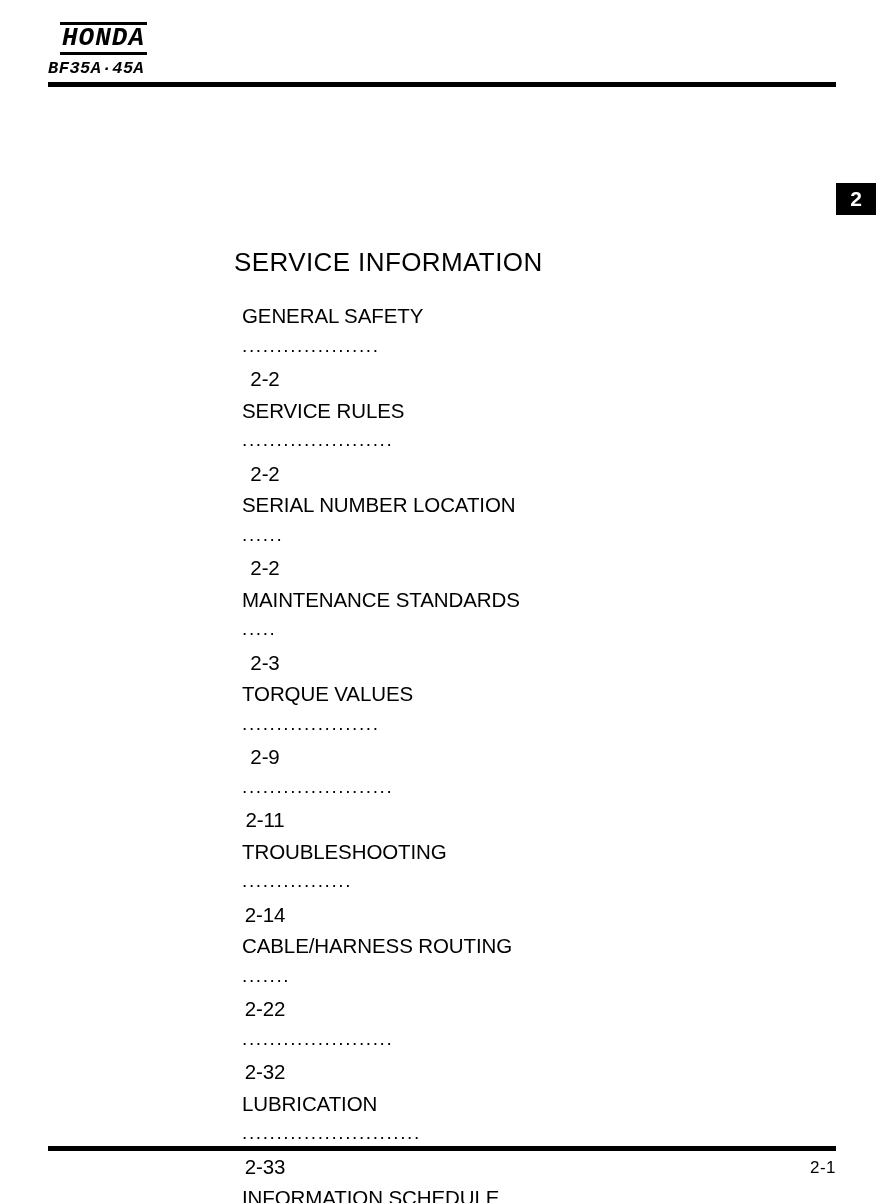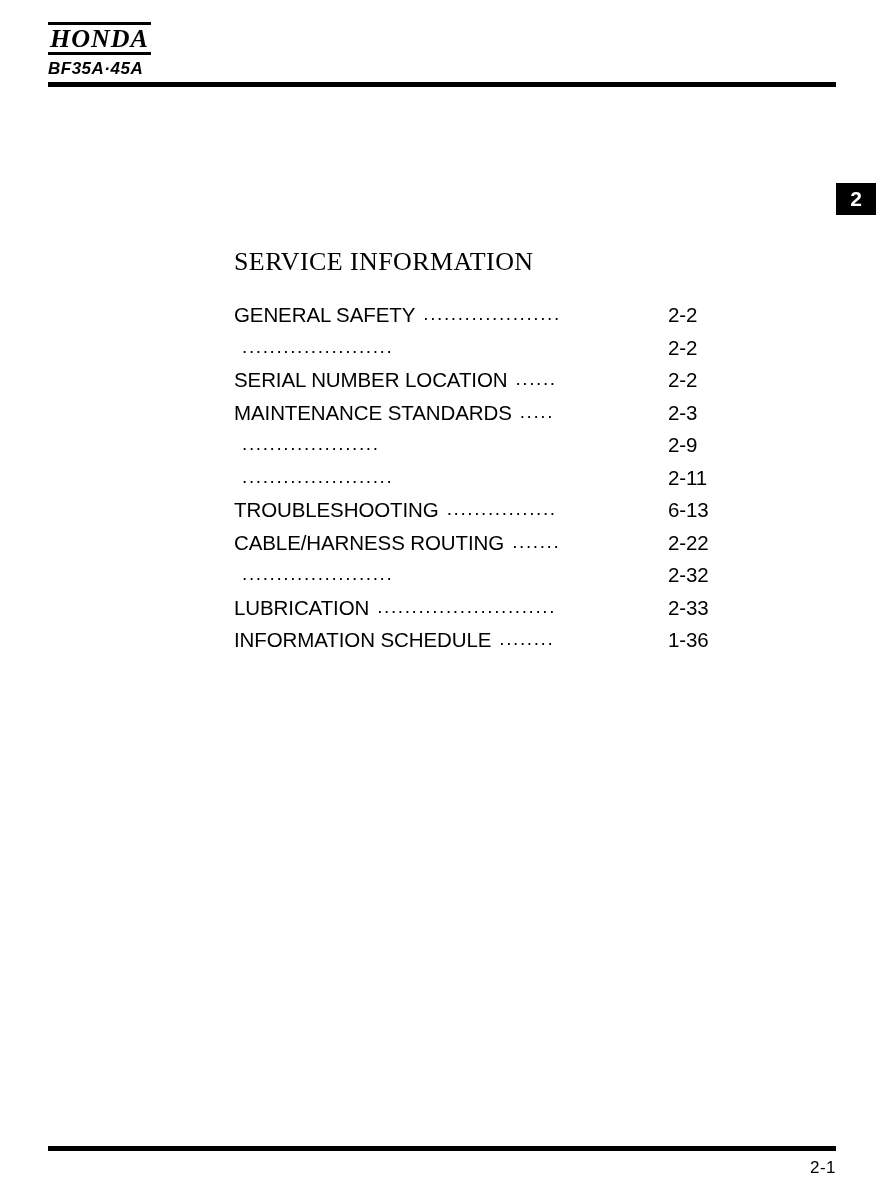--- a/index.html
+++ b/index.html
@@ -17,33 +17,34 @@
   }
 
   
   .page-header {
     position: absolute;
     left: 48px;
     top: 22px;
     width: 788px;
   }
   .brand-logo {
-    font-family: Liberation Serif, serif;
+    font-family: Liberation Mono, monospace;
     font-weight: bold;
     font-style: italic;
     font-size: 26px;
     letter-spacing: 1px;
     line-height: 1.05;
     display: inline-block;
     padding: 0 2px;
     border-top: 3px solid #000;
     border-bottom: 3px solid #000;
+    margin-left: 12px;
   }
   .brand-model {
-    font-family: Liberation Sans, sans-serif;
+    font-family: Liberation Mono, monospace;
     font-weight: bold;
     font-style: italic;
     font-size: 17px;
     letter-spacing: 0.5px;
     margin-top: 4px;
   }
   .header-rule {
     position: absolute;
     left: 48px;
     top: 82px;
@@ -74,51 +75,51 @@
     position: absolute;
     left: 234px;
     top: 247px;
     width: 480px;
   }
   .section-title {
     font-size: 26px;
     letter-spacing: 0.4px;
     margin-bottom: 22px;
     white-space: nowrap;
-    font-family: Liberation Serif, serif;
   }
   .toc {
     list-style: none;
     margin: 0;
     padding: 0;
   }
   .toc-item {
     display: flex;
     align-items: baseline;
     font-size: 20.5px;
     line-height: 31.5px;
     white-space: nowrap;
+    flex-direction: column;
   }
   .toc-label {
     letter-spacing: -0.1px;
   }
   .toc-dots {
     flex: 1 1 auto;
     overflow: hidden;
     margin: 0 6px 0 8px;
     position: relative;
     top: -2px;
     letter-spacing: 1.6px;
     font-size: 19px;
     white-space: nowrap;
   }
   .toc-page {
     flex: 0 0 auto;
     min-width: 46px;
-    text-align: left;
+    text-align: center;
     letter-spacing: -0.1px;
   }
 
   
   .footer-rule {
     position: absolute;
     left: 48px;
     top: 1146px;
     width: 788px;
     height: 5px;
@@ -149,45 +150,47 @@
 <div class="content">
   <div class="section-title">SERVICE INFORMATION</div>
 
   <ul class="toc">
     <li class="toc-item">
       <span class="toc-label">GENERAL SAFETY</span>
       <span class="toc-dots">....................</span>
       <span class="toc-page">2-2</span>
     </li>
     <li class="toc-item">
+      <span class="toc-label">SERVICE RULES</span>
       <span class="toc-dots">......................</span>
       <span class="toc-page">2-2</span>
     </li>
     <li class="toc-item">
       <span class="toc-label">SERIAL NUMBER LOCATION</span>
       <span class="toc-dots">......</span>
       <span class="toc-page">2-2</span>
     </li>
     <li class="toc-item">
       <span class="toc-label">MAINTENANCE STANDARDS</span>
       <span class="toc-dots">.....</span>
       <span class="toc-page">2-3</span>
     </li>
     <li class="toc-item">
+      <span class="toc-label">TORQUE VALUES</span>
       <span class="toc-dots">....................</span>
       <span class="toc-page">2-9</span>
     </li>
     <li class="toc-item">
       <span class="toc-dots">......................</span>
       <span class="toc-page">2-11</span>
     </li>
     <li class="toc-item">
       <span class="toc-label">TROUBLESHOOTING</span>
       <span class="toc-dots">................</span>
-      <span class="toc-page">6-13</span>
+      <span class="toc-page">2-14</span>
     </li>
     <li class="toc-item">
       <span class="toc-label">CABLE/HARNESS ROUTING</span>
       <span class="toc-dots">.......</span>
       <span class="toc-page">2-22</span>
     </li>
     <li class="toc-item">
       <span class="toc-dots">......................</span>
       <span class="toc-page">2-32</span>
     </li>

